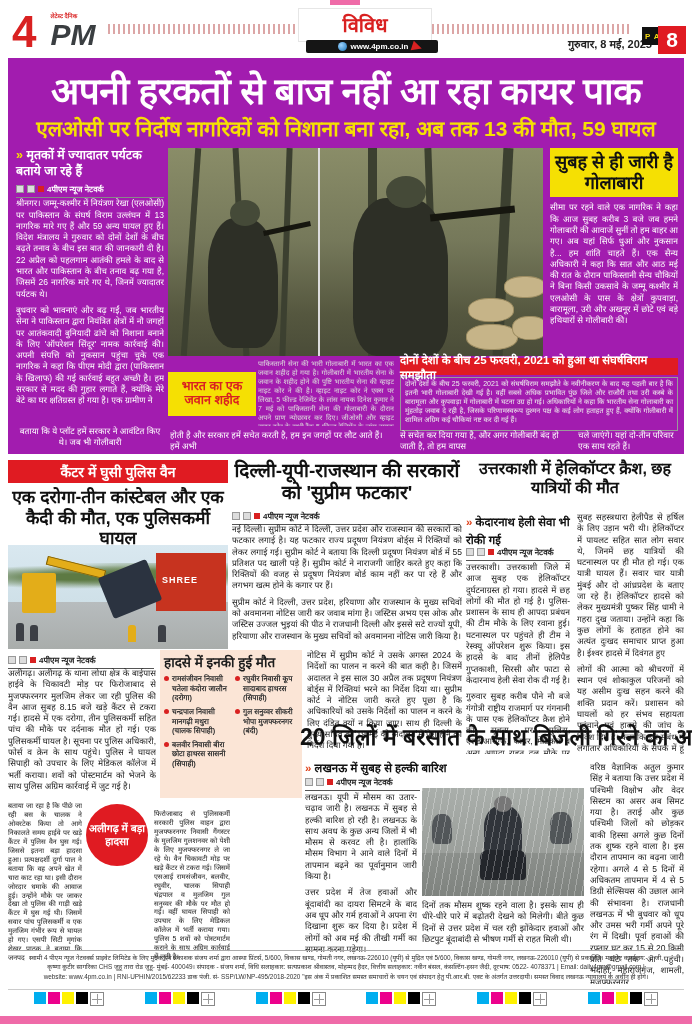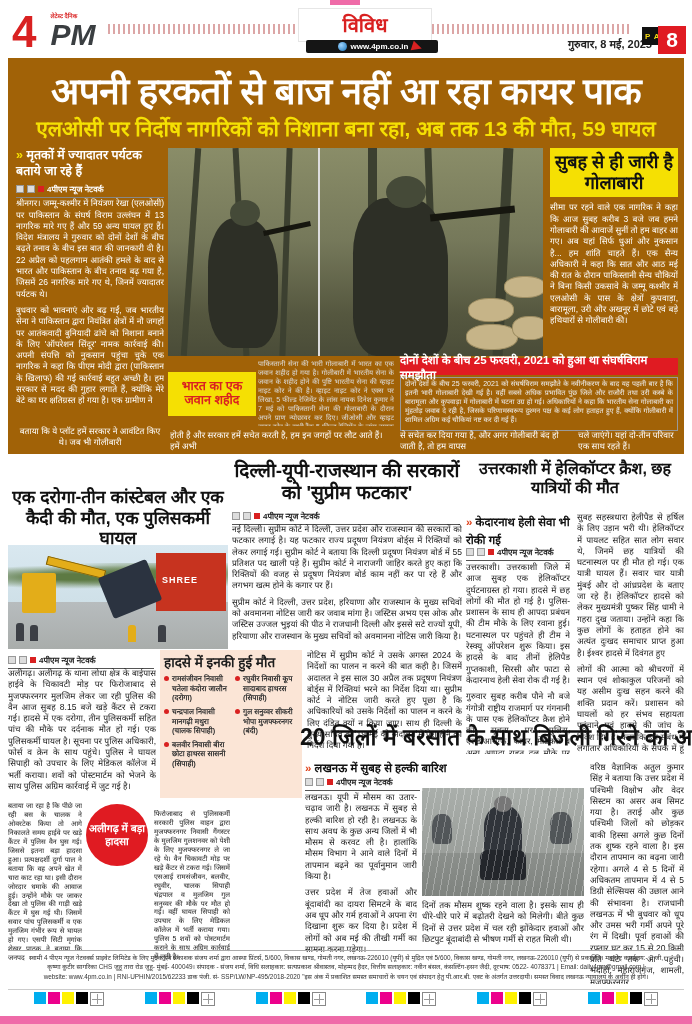--- a/index.html
+++ b/index.html
@@ -22,21 +22,21 @@
   .section-title{color:#d92121;font-size:20px;font-weight:900;}
   .webstrip{background:#151515;color:#fff;font-size:8px;font-weight:700;border-radius:2px;
             display:flex;align-items:center;justify-content:center;gap:4px;}
   .globe{width:9px;height:9px;border-radius:50%;background:radial-gradient(circle at 35% 35%,#9ed4ff,#1873b8);}
   .swoosh{width:0;height:0;border-left:10px solid #d92121;border-top:5px solid transparent;border-bottom:5px solid transparent;transform:rotate(18deg);}
   .dateline{font-size:11px;font-weight:700;color:#222;}
   .pagebox{background:#111;color:#f3d812;font-size:8px;font-weight:900;letter-spacing:4px;
            display:flex;align-items:center;justify-content:center;}
   .numbox{background:#e01b22;color:#fff;font-size:21px;font-weight:900;display:flex;align-items:center;justify-content:center;}
   
-  .blackblock{background:#a16207;}
+  .blackblock{background:#a21caf;}
   .lead-head{color:#fff;font-size:37px;font-weight:900;white-space:nowrap;letter-spacing:-0.5px;}
   .lead-sub{color:#f5e003;font-size:21px;font-weight:900;white-space:nowrap;}
   .kicker{color:#fff;font-size:12.5px;font-weight:900;line-height:1.25;}
   .chev{color:#f5e003;font-weight:900;}
   .chev-red{color:#e0421b;font-weight:900;}
   .byline{display:flex;align-items:center;gap:3px;font-size:8px;font-weight:700;
           border-bottom:1px solid #888;padding-bottom:3px;}
   .sq{width:6px;height:6px;display:inline-block;}
   .sq-g{background:#ddd;border:1px solid #999;}
   .sq-r{background:#d92121;}
@@ -167,20 +167,21 @@
       <div class="redbanner" style="height:17px;font-size:11.5px;">दोनों देशों के बीच 25 फरवरी, 2021 को हुआ था संघर्षविराम समझौता</div>
       <div class="cfbody body70 j ofh" style="margin-top:2px;height:48px;padding:2px 4px;">दोनों देशों के बीच 25 फरवरी, 2021 को संघर्षविराम समझौते के नवीनीकरण के बाद यह पहली बार है कि इतनी भारी गोलाबारी देखी गई है। वहीं सबसे अधिक प्रभावित पुंछ जिले और राजौरी तथा उरी कस्बे के बारामूला और कुपवाड़ा में गोलाबारी में घटना उग्र हो गई। अधिकारियों ने कहा कि भारतीय सेना गोलाबारी का मुंहतोड़ जवाब दे रही है, जिसके परिणामस्वरूप दुश्मन पक्ष के कई लोग हताहत हुए हैं, क्योंकि गोलीबारी में शामिल अग्रिम कई चौकियां नष्ट कर दी गई हैं।</div>
     </div>
 
     <div class="abs w body85 ofh" style="left:8px;top:368px;width:148px;height:24px;text-align:center;">बताया कि ये प्लॉट हमें सरकार ने आवंटित किए थे। जब भी गोलीबारी</div>
     <div class="abs w body85 ofh" style="left:162px;top:372px;width:222px;height:22px;">होती है और सरकार हमें सचेत करती है, हम इन जगहों पर लौट आते हैं। हमें अभी</div>
     <div class="abs w body85 ofh" style="left:392px;top:372px;width:172px;height:22px;">से सचेत कर दिया गया है, और अगर गोलीबारी बंद हो जाती है, तो हम वापस</div>
     <div class="abs w body85 ofh" style="left:570px;top:372px;width:100px;height:22px;">चले जाएंगे। यहां दो-तीन परिवार एक साथ रहते हैं।</div>
   </div>
 
+  <div class="abs redbanner" style="left:8px;top:460px;width:220px;height:23px;font-size:14px;">कैंटर में घुसी पुलिस वैन</div>
   <div class="abs h2dark ctr" style="left:8px;top:487px;width:220px;font-size:17.5px;">एक दरोगा-तीन कांस्टेबल और एक कैदी की मौत, एक पुलिसकर्मी घायल</div>
 
   <div class="abs photo ph-police" style="left:8px;top:545px;width:220px;height:104px;">
     <div class="abs" style="left:0;top:18px;width:220px;height:28px;background:radial-gradient(ellipse at 30% 50%,#5d7a43 15%,transparent 60%),radial-gradient(ellipse at 70% 40%,#68834c 15%,transparent 60%);"></div>
     <div class="abs cont-red" style="right:2px;top:8px;width:70px;height:58px;">
       <span class="w" style="position:absolute;left:6px;top:22px;font-size:9px;font-weight:900;letter-spacing:1px;">SHREE</span>
     </div>
     <div class="abs crane" style="left:14px;top:28px;width:34px;height:40px;border-radius:2px;"></div>
     <div class="abs crane" style="left:38px;top:18px;width:58px;height:7px;transform:rotate(14deg);border:1px solid #7a5c08;"></div>
     <div class="abs van" style="left:96px;top:22px;width:52px;height:44px;"></div>

